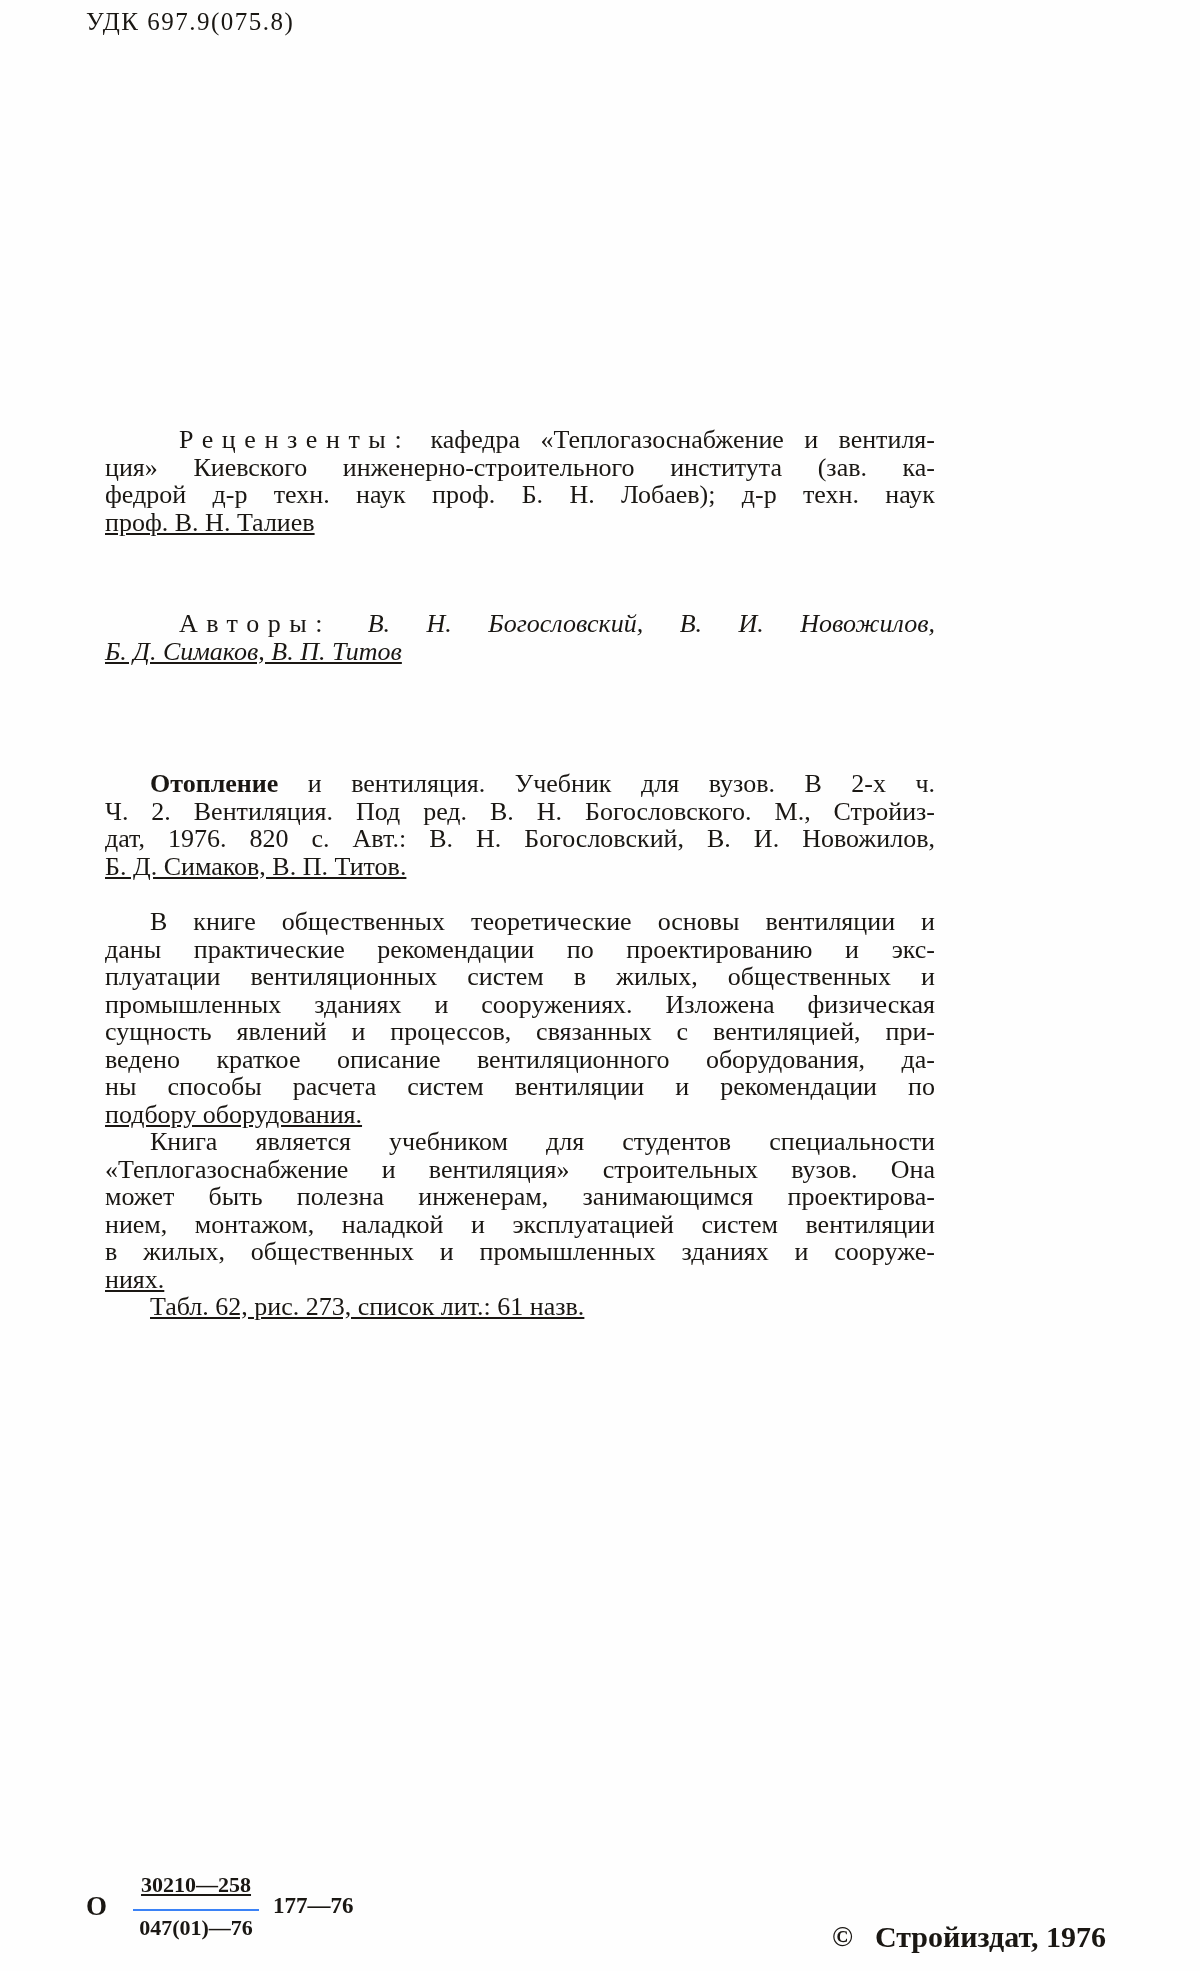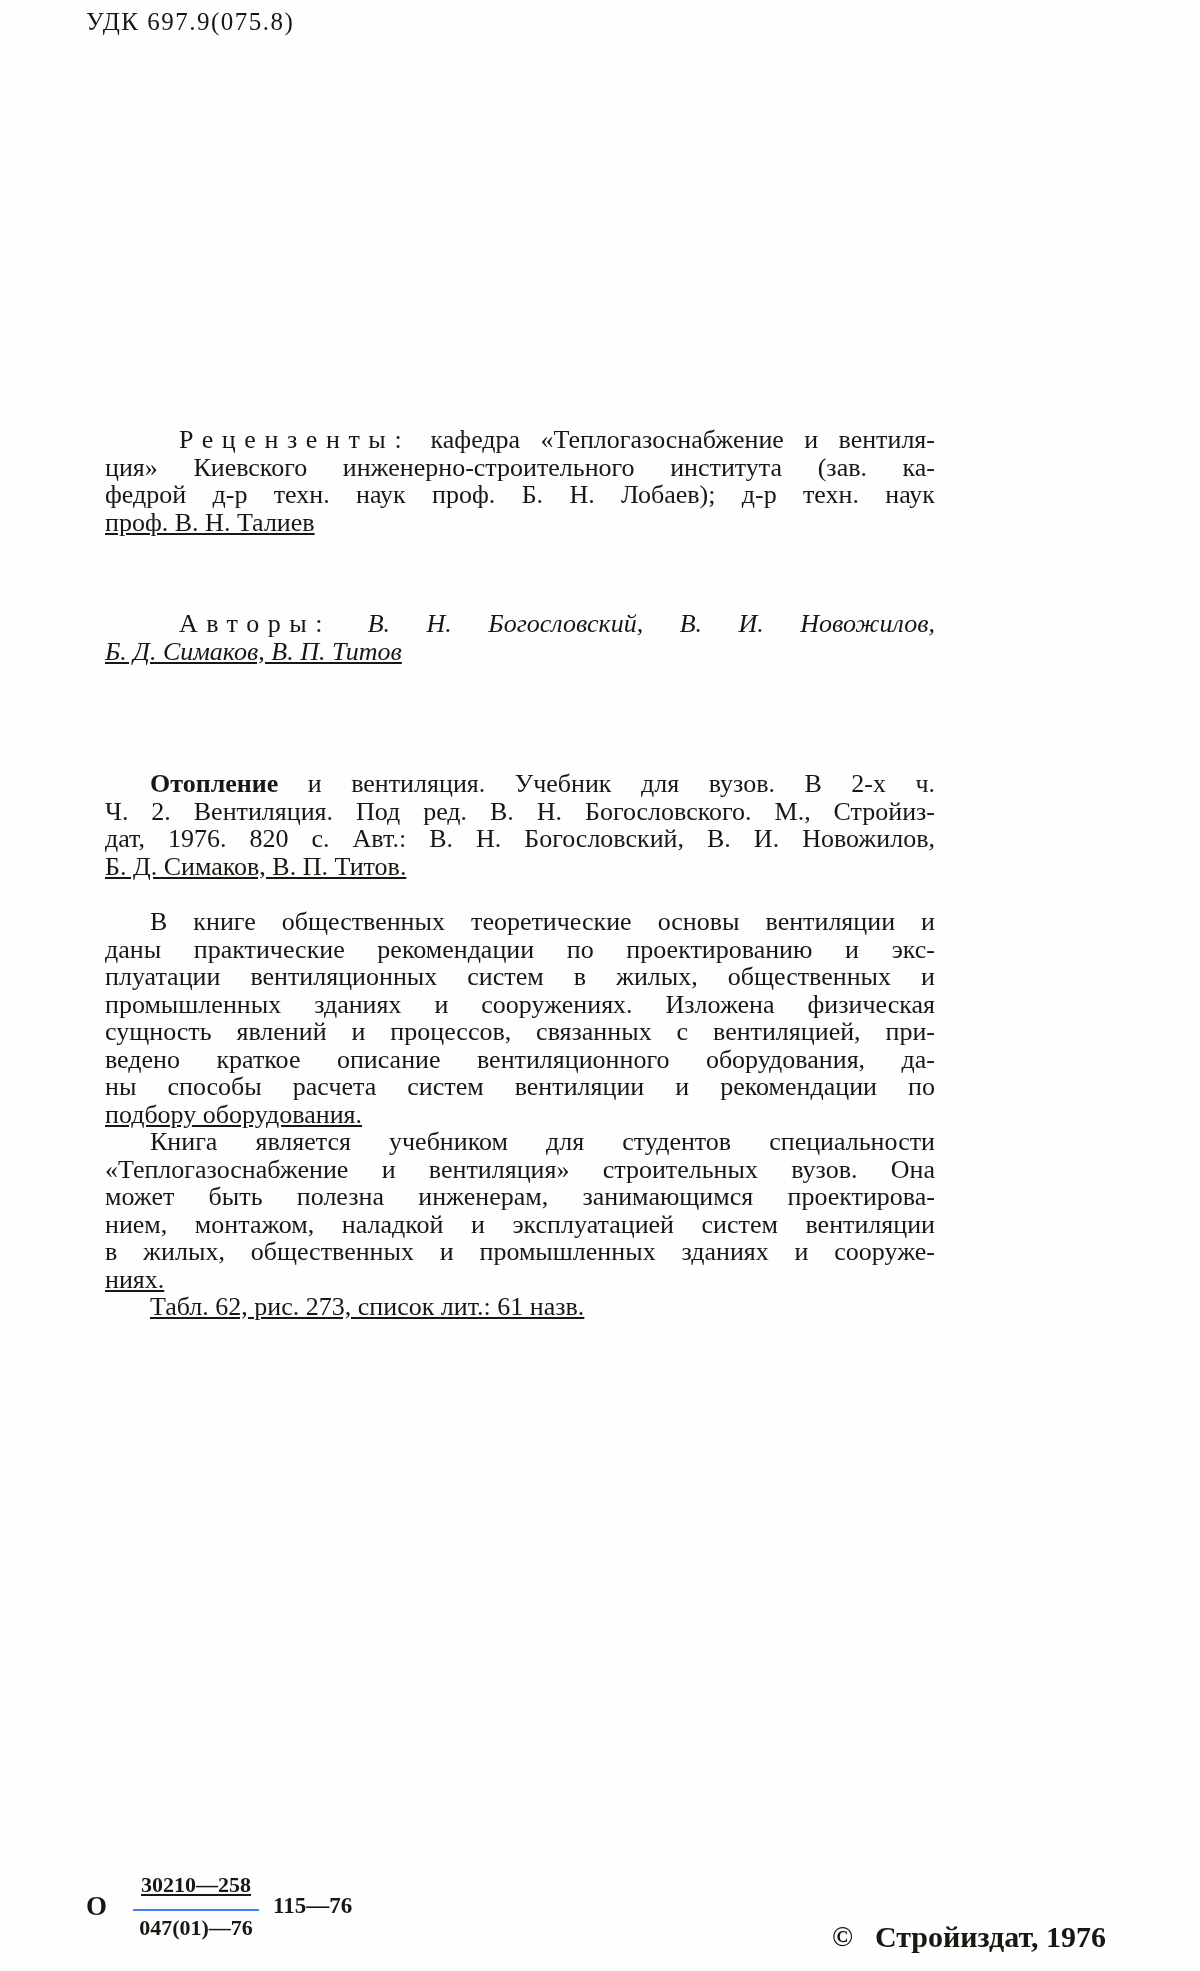--- a/index.html
+++ b/index.html
@@ -132,21 +132,21 @@
         <div class="line indent last"><span class="seg plain">Табл. 62, рис. 273, список лит.: 61 назв.</span></div>
       </div>
     </div>
 
   <div class="imprint-row">
     <span class="code-letter">О</span>
     <span class="fraction">
       <span class="num">30210—258</span>
       <span class="den">047(01)—76</span>
     </span>
-    <span class="code-suffix">115—76</span>
+    <span class="code-suffix">177—76</span>
   </div>
 
   <div class="copyright">
     <span class="copy-symbol">©</span>
     <span class="copy-text">Стройиздат, 1976</span>
   </div>
 
 </div>
 
 </body></html>

